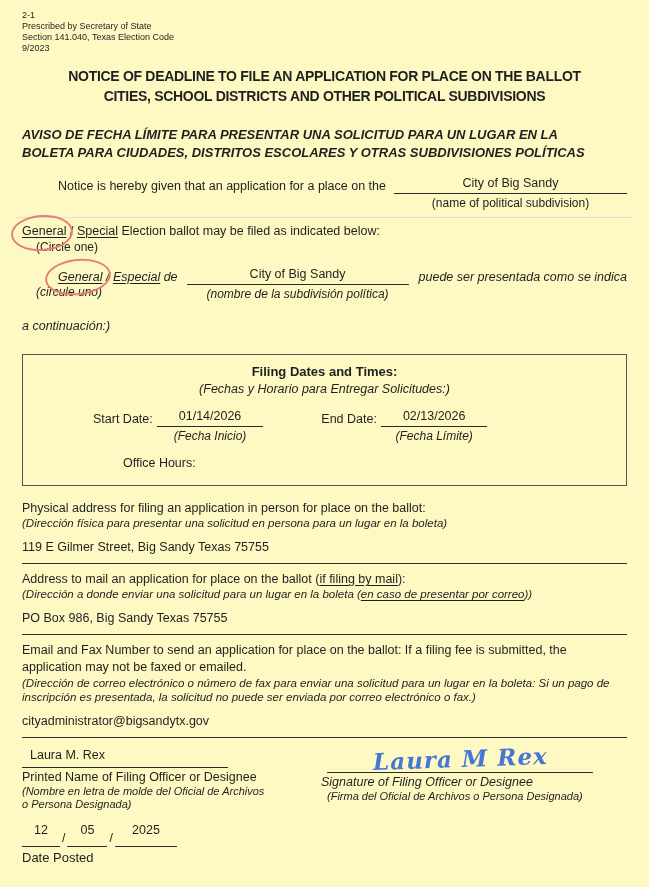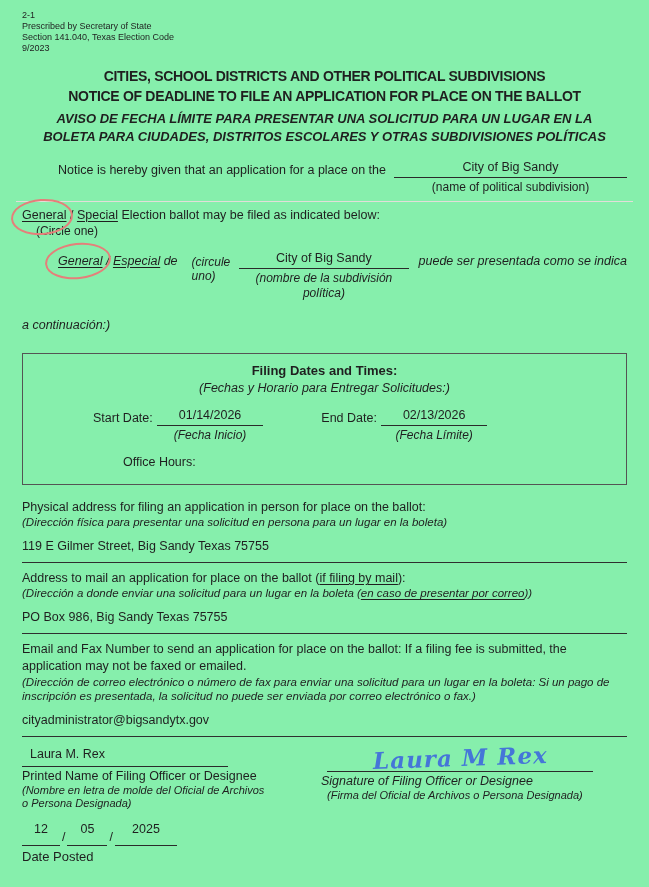--- a/index.html
+++ b/index.html
@@ -1,44 +1,44 @@
 <!DOCTYPE html>
 <html><head>
 <meta charset="utf-8">
 <style>
   * { box-sizing: border-box; }
   body { margin:0; background:#ffffff; }
   .page {
     width:649px; height:887px; overflow:hidden; position:relative;
     font-family:"Liberation Sans", sans-serif; color:#1f1f1f;
-    padding:10px 22px 0 22px; background:#86efac;
+    padding:10px 22px 0 22px; background:#fef9c3;
   }
   .meta { font-size:9px; line-height:11px; }
   .title-en { margin-top:12px; text-align:center; font-weight:bold; font-size:14px; line-height:20px; letter-spacing:-0.3px; white-space:nowrap; }
-  .title-es { margin-top:4px; text-align:center; font-weight:bold; font-style:italic; font-size:13px; line-height:18px; white-space:nowrap; }
+  .title-es { margin-top:20px; font-weight:bold; font-style:italic; font-size:13px; line-height:18px; white-space:nowrap; }
   .body-size { font-size:12.5px; }
   .row { display:flex; align-items:flex-start; }
   .nowrap { white-space:nowrap;margin-left:36px; }
   .lead { margin-top:3px; }
   .fillcol { display:flex; flex-direction:column; }
   .fill-value { text-align:center; border-bottom:1.3px solid #2a2a2a; padding:0 6px 2px 6px; line-height:15px; white-space:nowrap; }
   .fill-caption { text-align:center; font-size:12px; line-height:15px; padding-top:2px; }
   .italic { font-style:italic; }
   .upright { font-style:normal; }
   .u { text-decoration:underline; text-underline-offset:2px; }
   .faint-line { border-top:1px solid #e2ded9; margin:6px -6px 5px -6px; }
   .general-line { margin-top:3px; font-size:12.5px; line-height:16px; }
   .hint { font-size:12px; margin-left:14px; margin-top:1px; }
   .circled { position:relative; display:inline-block; }
   .ellipse { position:absolute; border:2px solid #e57f7a; border-radius:50%; pointer-events:none; }
   .ellipse-en { left:-11px; right:-7px; top:-8px; bottom:-12px; transform:rotate(-4deg); }
   .ellipse-es { left:-13px; right:-9px; top:-11px; bottom:-11px; transform:rotate(-6deg); }
   .es-intro { font-style:italic; font-size:12.5px; margin-top:18px; }
   .es-general-row { margin-top:13px; font-style:italic; font-size:12.5px; }
-  .es-left { display:flex; margin-top:3px; }
+  .es-left { display:flex; flex-direction:column; margin-top:3px; }
   .es-fill { width:228px; margin-left:9px; }
   .tail { margin-left:10px; margin-top:3px;text-align:center; }
   .continuation { font-style:italic; font-size:12.5px; margin-top:17px; }
   .fbox { margin-top:21px; border:1.5px solid #545454; padding:9px 0 15px 0; }
   .fbox-title { text-align:center; font-weight:bold; font-size:13px; line-height:16px; }
   .fbox-sub { text-align:center; font-style:italic; font-size:12.5px; margin-top:2px; }
   .fbox-row1 { display:flex; margin-top:13px; padding-left:70px; }
   .fgroup { display:flex; align-items:flex-start; }
   .fgroup .flabel { margin-top:3px; white-space:nowrap; font-size:12.5px; }
   .fgroup .fillcol { margin-left:4px; }
@@ -79,22 +79,22 @@
 <div class="page">
 
   <div class="meta">
     <div>2-1</div>
     <div>Prescribed by Secretary of State</div>
     <div>Section 141.040, Texas Election Code</div>
     <div>9/2023</div>
   </div>
 
   <div class="title-en">
+    <div>NOTICE OF DEADLINE TO FILE AN APPLICATION FOR PLACE ON THE BALLOT</div>
     <div>CITIES, SCHOOL DISTRICTS AND OTHER POLITICAL SUBDIVISIONS</div>
-    <div>NOTICE OF DEADLINE TO FILE AN APPLICATION FOR PLACE ON THE BALLOT</div>
   </div>
   <div class="title-es">
     <div>AVISO DE FECHA LÍMITE PARA PRESENTAR UNA SOLICITUD PARA UN LUGAR EN LA</div>
     <div>BOLETA PARA CIUDADES, DISTRITOS ESCOLARES Y OTRAS SUBDIVISIONES POLÍTICAS</div>
   </div>
 
   <div class="row body-size" style="margin-top:14px;">
     <span class="lead nowrap">Notice is hereby given that an application for a place on the</span>
     <span class="fillcol" style="flex:1; margin-left:8px;">
       <span class="fill-value">City of Big Sandy</span>

